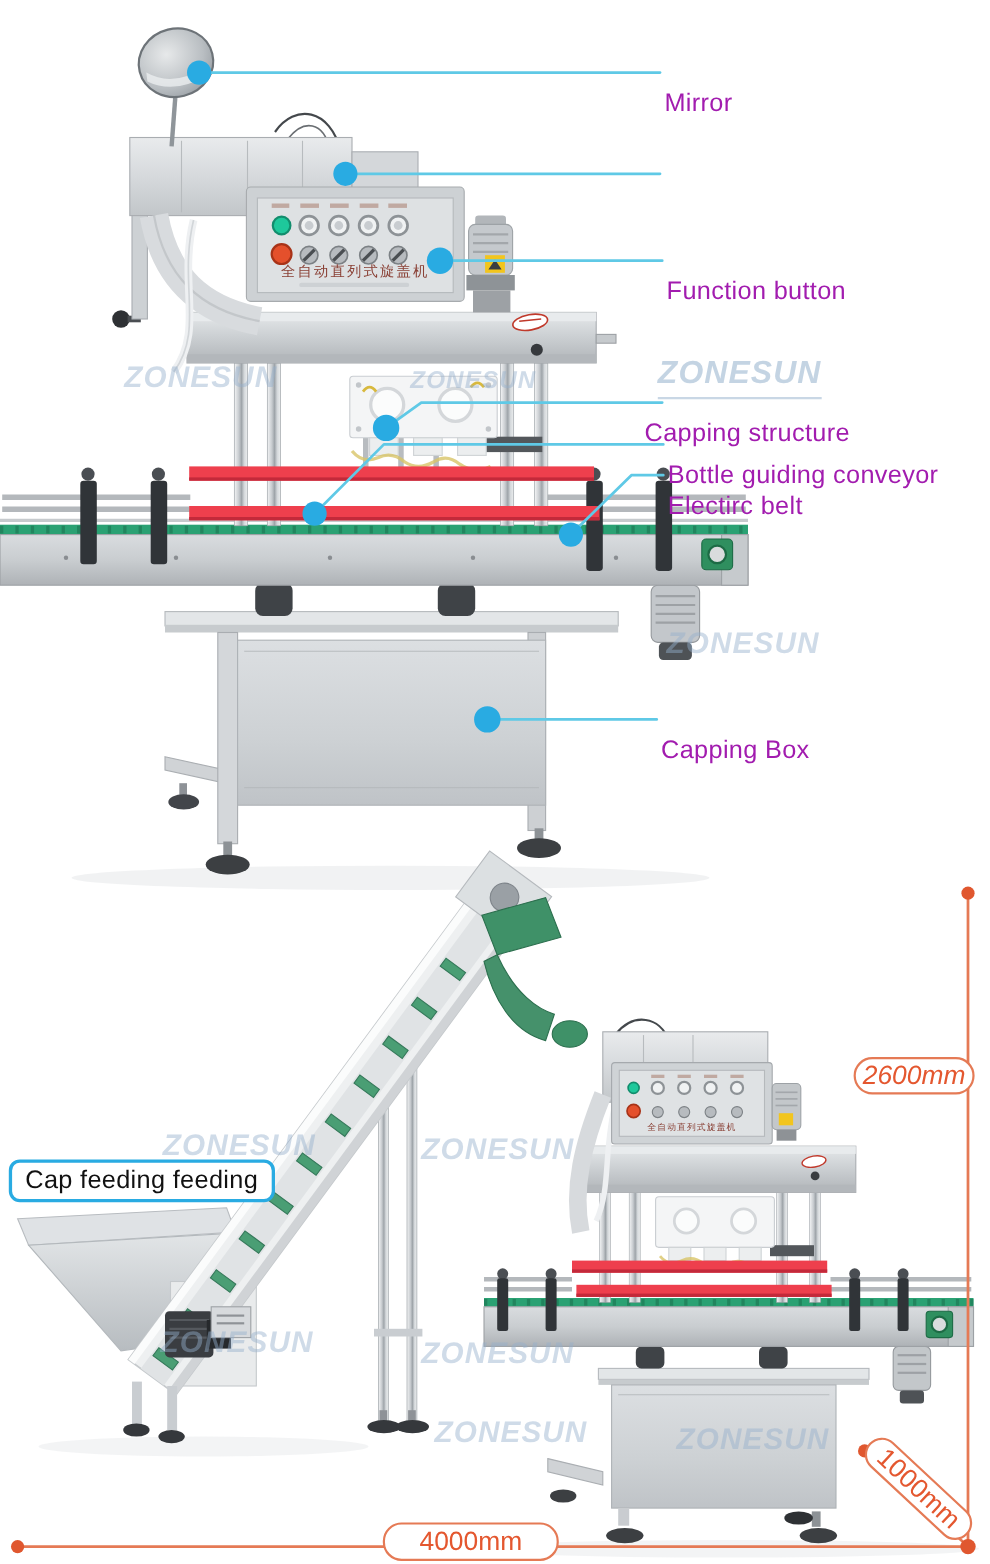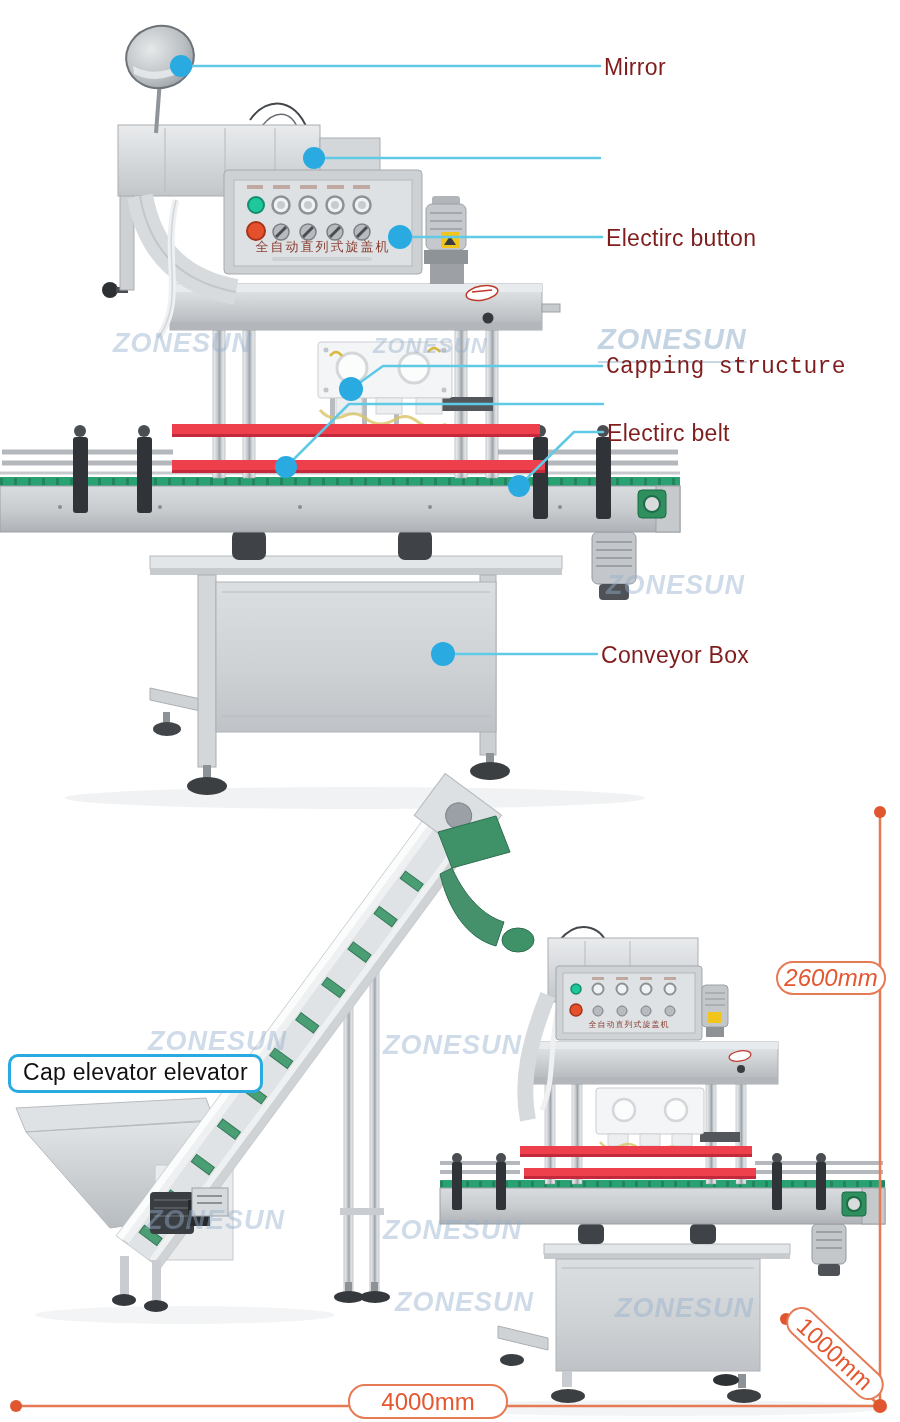--- a/index.html
+++ b/index.html
@@ -6,21 +6,21 @@
   .canvas{position:relative;width:900px;height:1422px;background:#ffffff;overflow:hidden;
           font-family:"Liberation Sans",sans-serif;}
   .layer{position:absolute;left:0;top:0;}
   
   .wm{position:absolute;font-style:italic;font-weight:700;font-size:27px;letter-spacing:1px;
       color:rgba(148,176,204,.45);white-space:nowrap;pointer-events:none;margin-top:25px;}
   .wm.sm{font-size:22px;}
   .wm.u{font-size:29px;color:rgba(148,176,204,.55);border-bottom:2px solid rgba(148,176,204,.5);
         padding-bottom:5px;}
   
-  .ann-label{position:absolute;font-size:23px;color:#7f1d1d;letter-spacing:.3px;white-space:nowrap;}
+  .ann-label{position:absolute;font-size:23px;color:#a21caf;letter-spacing:.3px;white-space:nowrap;margin-top:26px;}
   
   .dim-pill{position:absolute;border:2px solid #e57a55;border-radius:17px;color:#e4572f;
             background:#fff;font-size:24px;text-align:center;white-space:nowrap;}
   
   .elevator-tag{position:absolute;left:8px;top:1054px;border:3px solid #29abe2;border-radius:10px;
                 background:#fff;padding:2px 12px 4px;font-size:23px;color:#111;letter-spacing:.3px;}
 </style>
 </head>
 <body>
 
@@ -451,23 +451,24 @@
     </g>
     <g fill="#e0572f">
       <circle cx="880" cy="812" r="6"></circle>
       <circle cx="16" cy="1406" r="6"></circle>
       <circle cx="880" cy="1406" r="7"></circle>
       <circle cx="786" cy="1319" r="6"></circle>
     </g>
   </svg>
 
   <div class="ann-label" style="left:604px;top:54px;">Mirror</div>
-  <div class="ann-label" style="left:606px;top:225px;">Electirc button</div>
-  <div class="ann-label" style="left:606px;top:354px;font-family:Liberation Mono, monospace;">Capping structure</div>
+  <div class="ann-label" style="left:606px;top:225px;">Function button</div>
+  <div class="ann-label" style="left:586px;top:354px;">Capping structure</div>
+  <div class="ann-label" style="left:607px;top:392px;">Bottle guiding conveyor</div>
   <div class="ann-label" style="left:607px;top:420px;">Electirc belt</div>
-  <div class="ann-label" style="left:601px;top:642px;">Conveyor Box</div>
-
-  <div class="elevator-tag">Cap elevator elevator</div>
+  <div class="ann-label" style="left:601px;top:642px;">Capping Box</div>
+
+  <div class="elevator-tag">Cap feeding feeding</div>
 
   <div class="dim-pill" style="left:776px;top:961px;width:106px;height:30px;line-height:30px;font-style:italic;">2600mm</div>
   <div class="dim-pill" style="left:348px;top:1384px;width:156px;height:31px;line-height:31px;">4000mm</div>
   <div class="dim-pill" style="left:774px;top:1338px;width:118px;height:27px;line-height:27px;transform:rotate(43deg);">1000mm</div>
 </div>
 
 </body></html>

